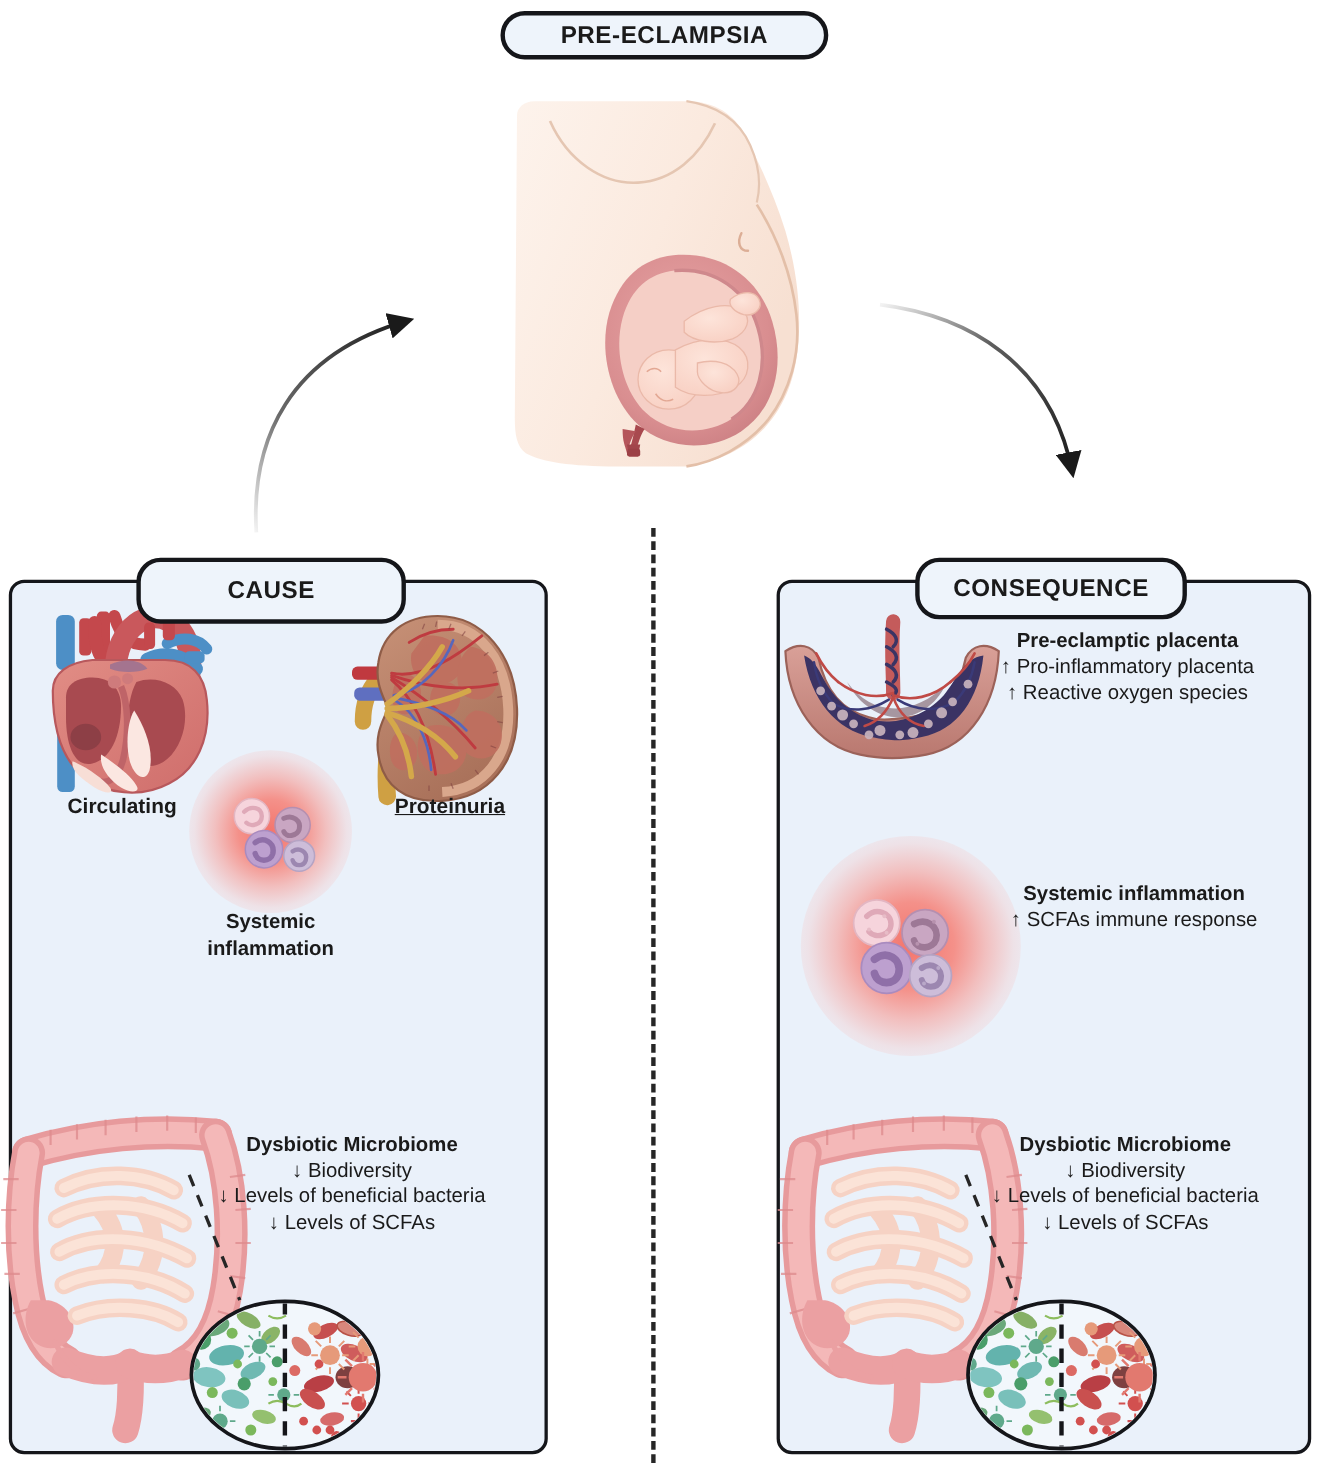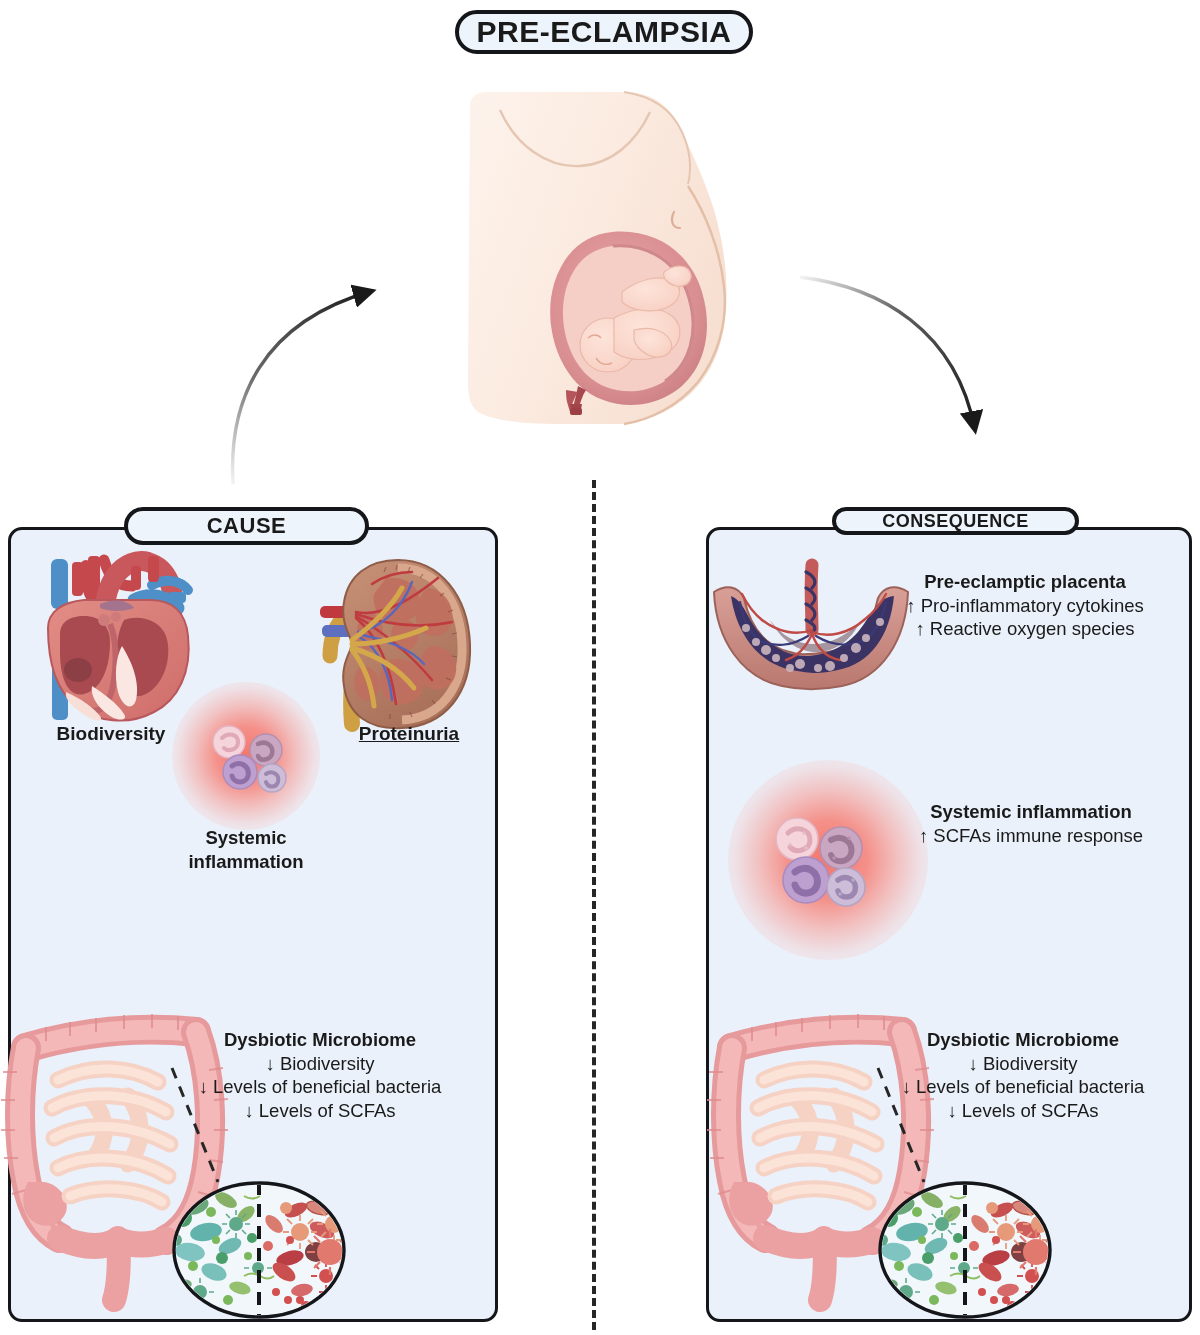--- a/index.html
+++ b/index.html
@@ -13,23 +13,23 @@
     position:absolute;
     background:#eef4fb;
     border:4px solid #15161a;
     border-radius:22px;
     display:flex;align-items:center;justify-content:center;
     font-weight:bold;
     letter-spacing:.5px;
     box-sizing:border-box;
     z-index:20;
   }
-  #title-pill{left:455px;top:10px;width:298px;height:44px;font-size:30px;}
-  #cause-pill{left:124px;top:507px;width:245px;height:38px;font-size:22px;}
-  #consequence-pill{left:832px;top:507px;width:247px;height:28px;font-size:18px;}
+  #title-pill{left:455px;top:10px;width:298px;height:44px;font-size:22px;}
+  #cause-pill{left:124px;top:507px;width:245px;height:60px;font-size:22px;}
+  #consequence-pill{left:832px;top:507px;width:247px;height:56px;font-size:22px;}
 
   
   .panel{
     position:absolute;
     background:#eaf1fa;
     border:3px solid #15161a;
     border-radius:14px;
     box-sizing:border-box;
     overflow:hidden;
   }
@@ -725,38 +725,38 @@
   </g>
 </svg>
 
 <div class="pill" id="cause-pill">
   <span>CAUSE</span>
 </div>
 <div class="pill" id="consequence-pill">
   <span>CONSEQUENCE</span>
 </div>
 
-<div class="txt organ-label" style="left:16px;top:722px;width:190px;">Biodiversity</div>
+<div class="txt organ-label" style="left:16px;top:722px;width:190px;">Circulating</div>
 <div class="txt organ-label" style="left:320px;top:722px;width:178px;text-decoration:underline;">Proteinuria</div>
 
 <div class="txt" style="left:150px;top:826px;width:192px;">
   <div class="blk-title">Systemic</div>
   <div class="blk-title">inflammation</div>
 </div>
 
 <div class="txt" style="left:155px;top:1028px;width:330px;">
   <div class="blk-title">Dysbiotic Microbiome</div>
   <div class="body-line">↓ Biodiversity</div>
   <div class="body-line">↓ Levels of beneficial bacteria</div>
   <div class="body-line">↓ Levels of SCFAs</div>
 </div>
 
 <div class="txt" style="left:860px;top:570px;width:330px;">
   <div class="blk-title">Pre-eclamptic placenta</div>
-  <div class="body-line">↑ Pro-inflammatory cytokines</div>
+  <div class="body-line">↑ Pro-inflammatory placenta</div>
   <div class="body-line">↑ Reactive oxygen species</div>
 </div>
 
 <div class="txt" style="left:872px;top:800px;width:318px;">
   <div class="blk-title">Systemic inflammation</div>
   <div class="body-line">↑ SCFAs immune response</div>
 </div>
 
 <div class="txt" style="left:858px;top:1028px;width:330px;">
   <div class="blk-title">Dysbiotic Microbiome</div>

